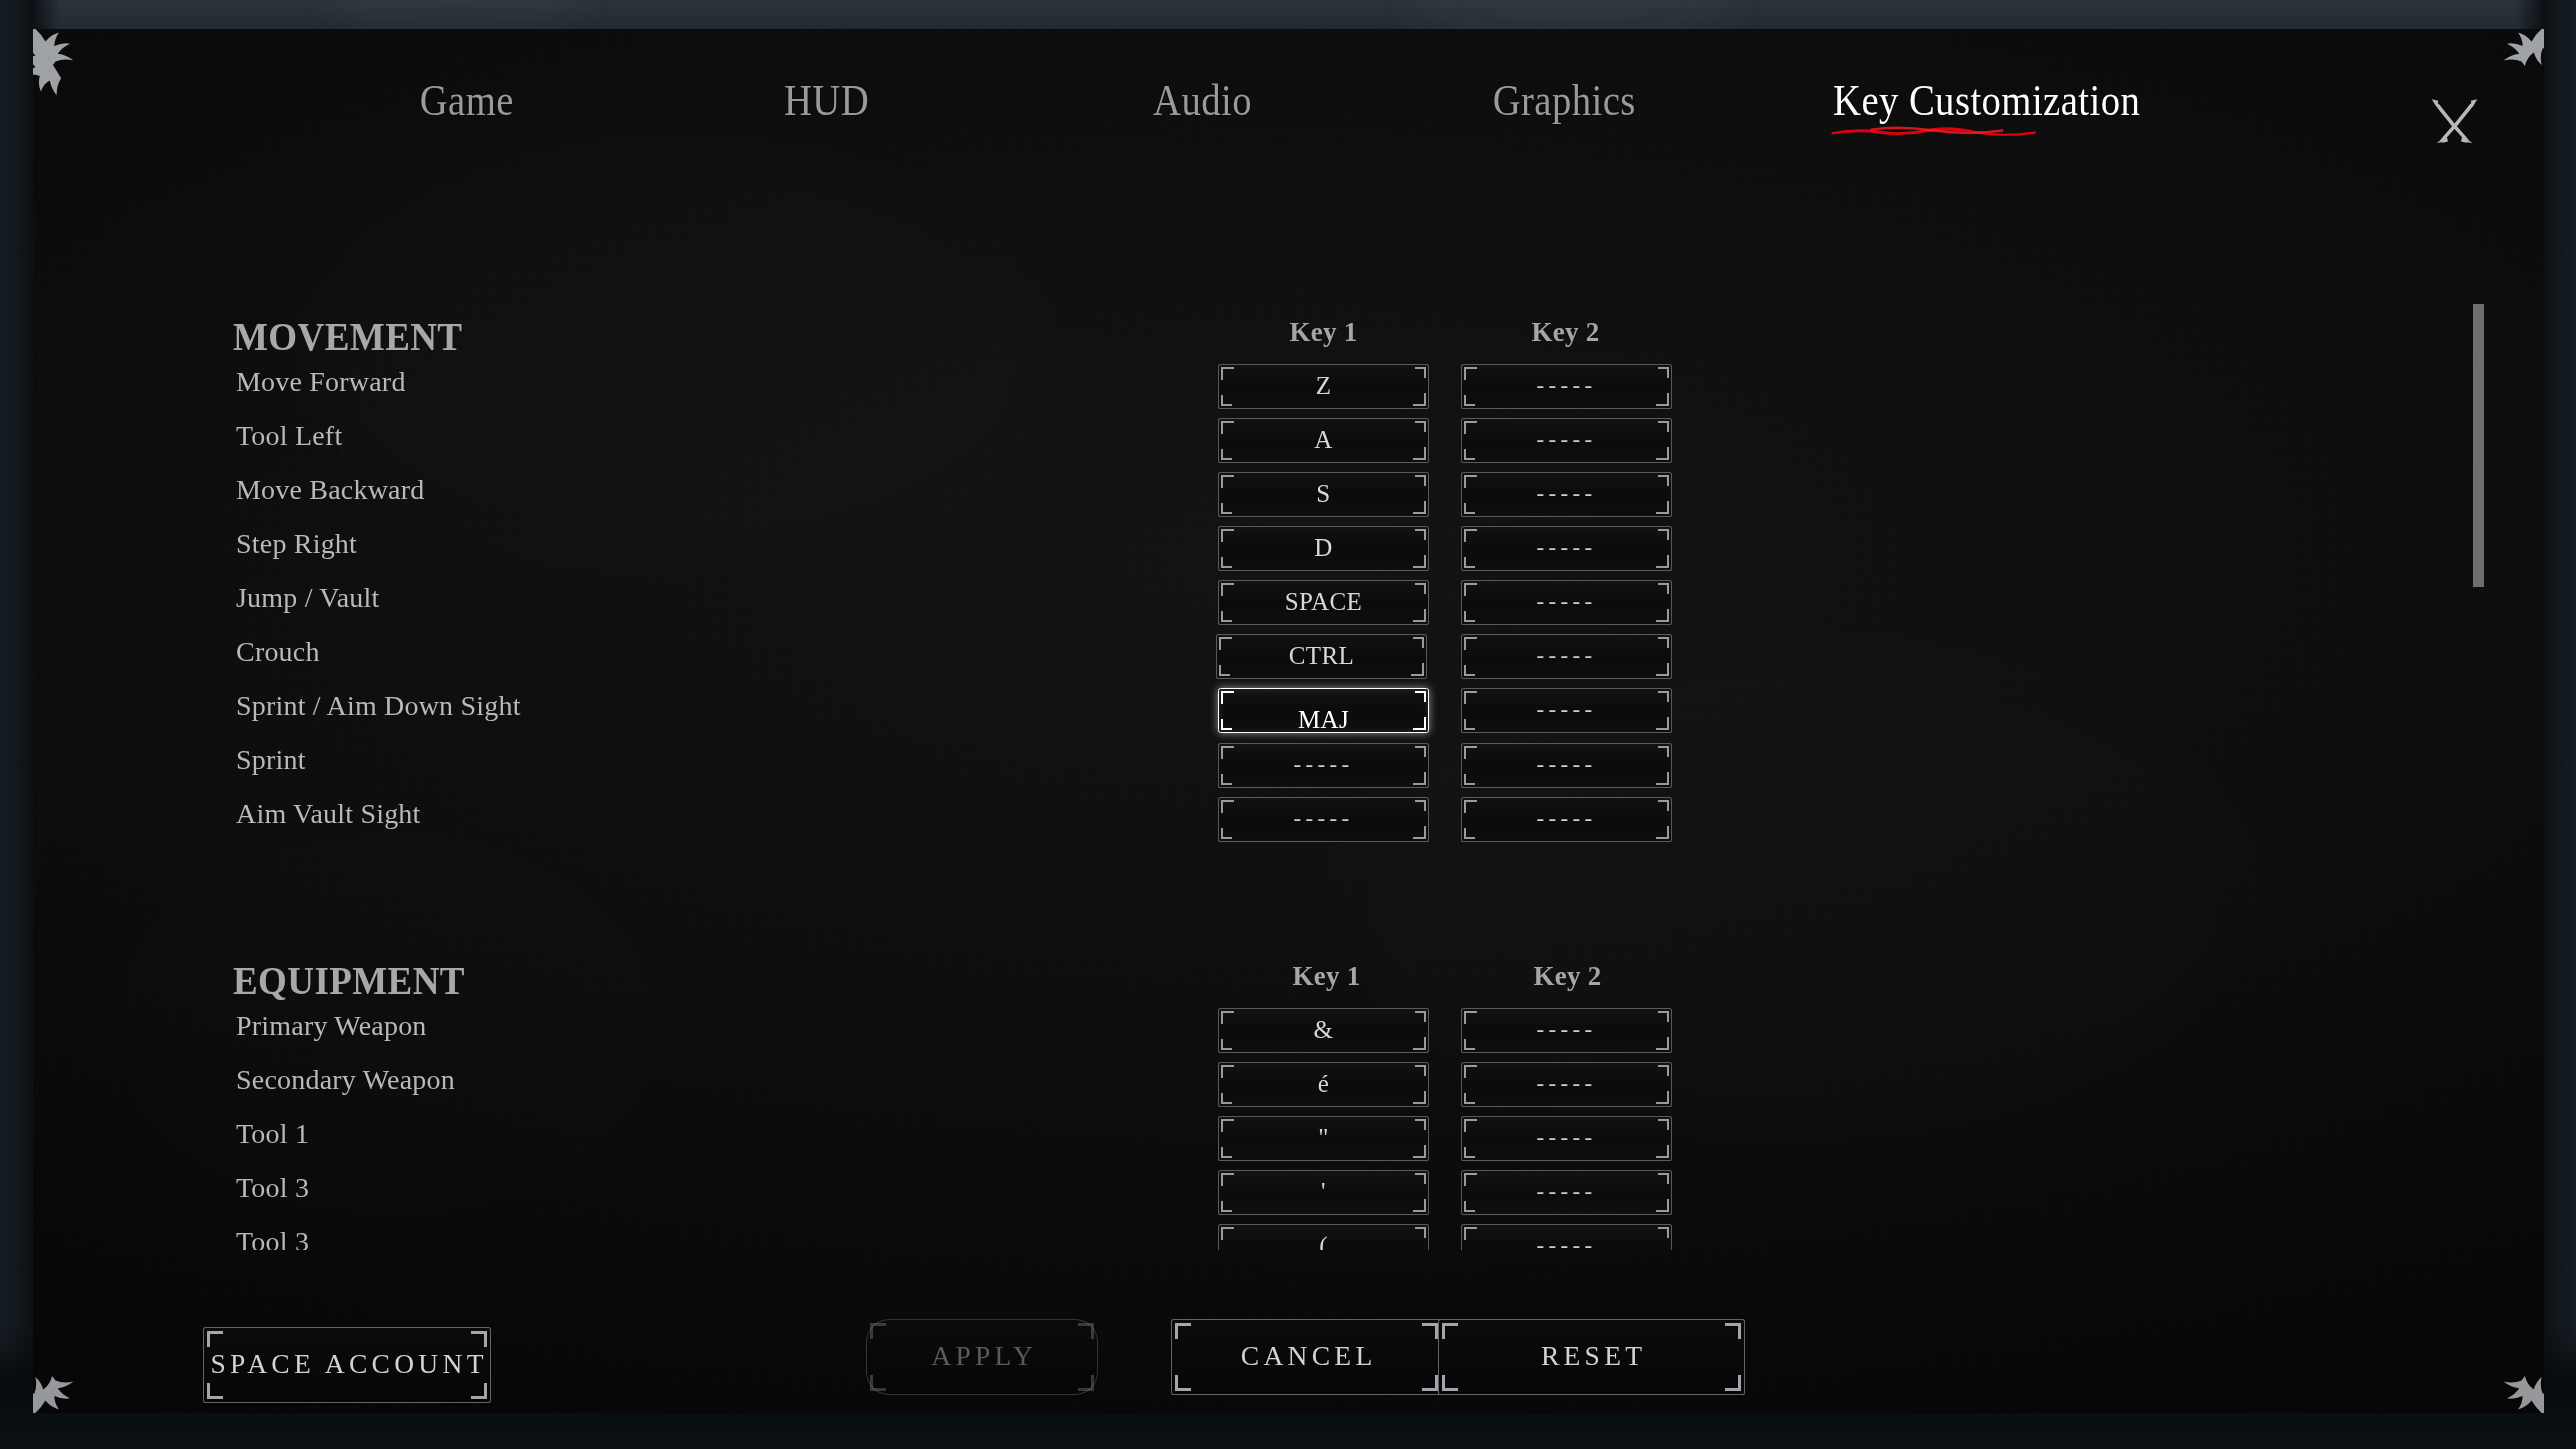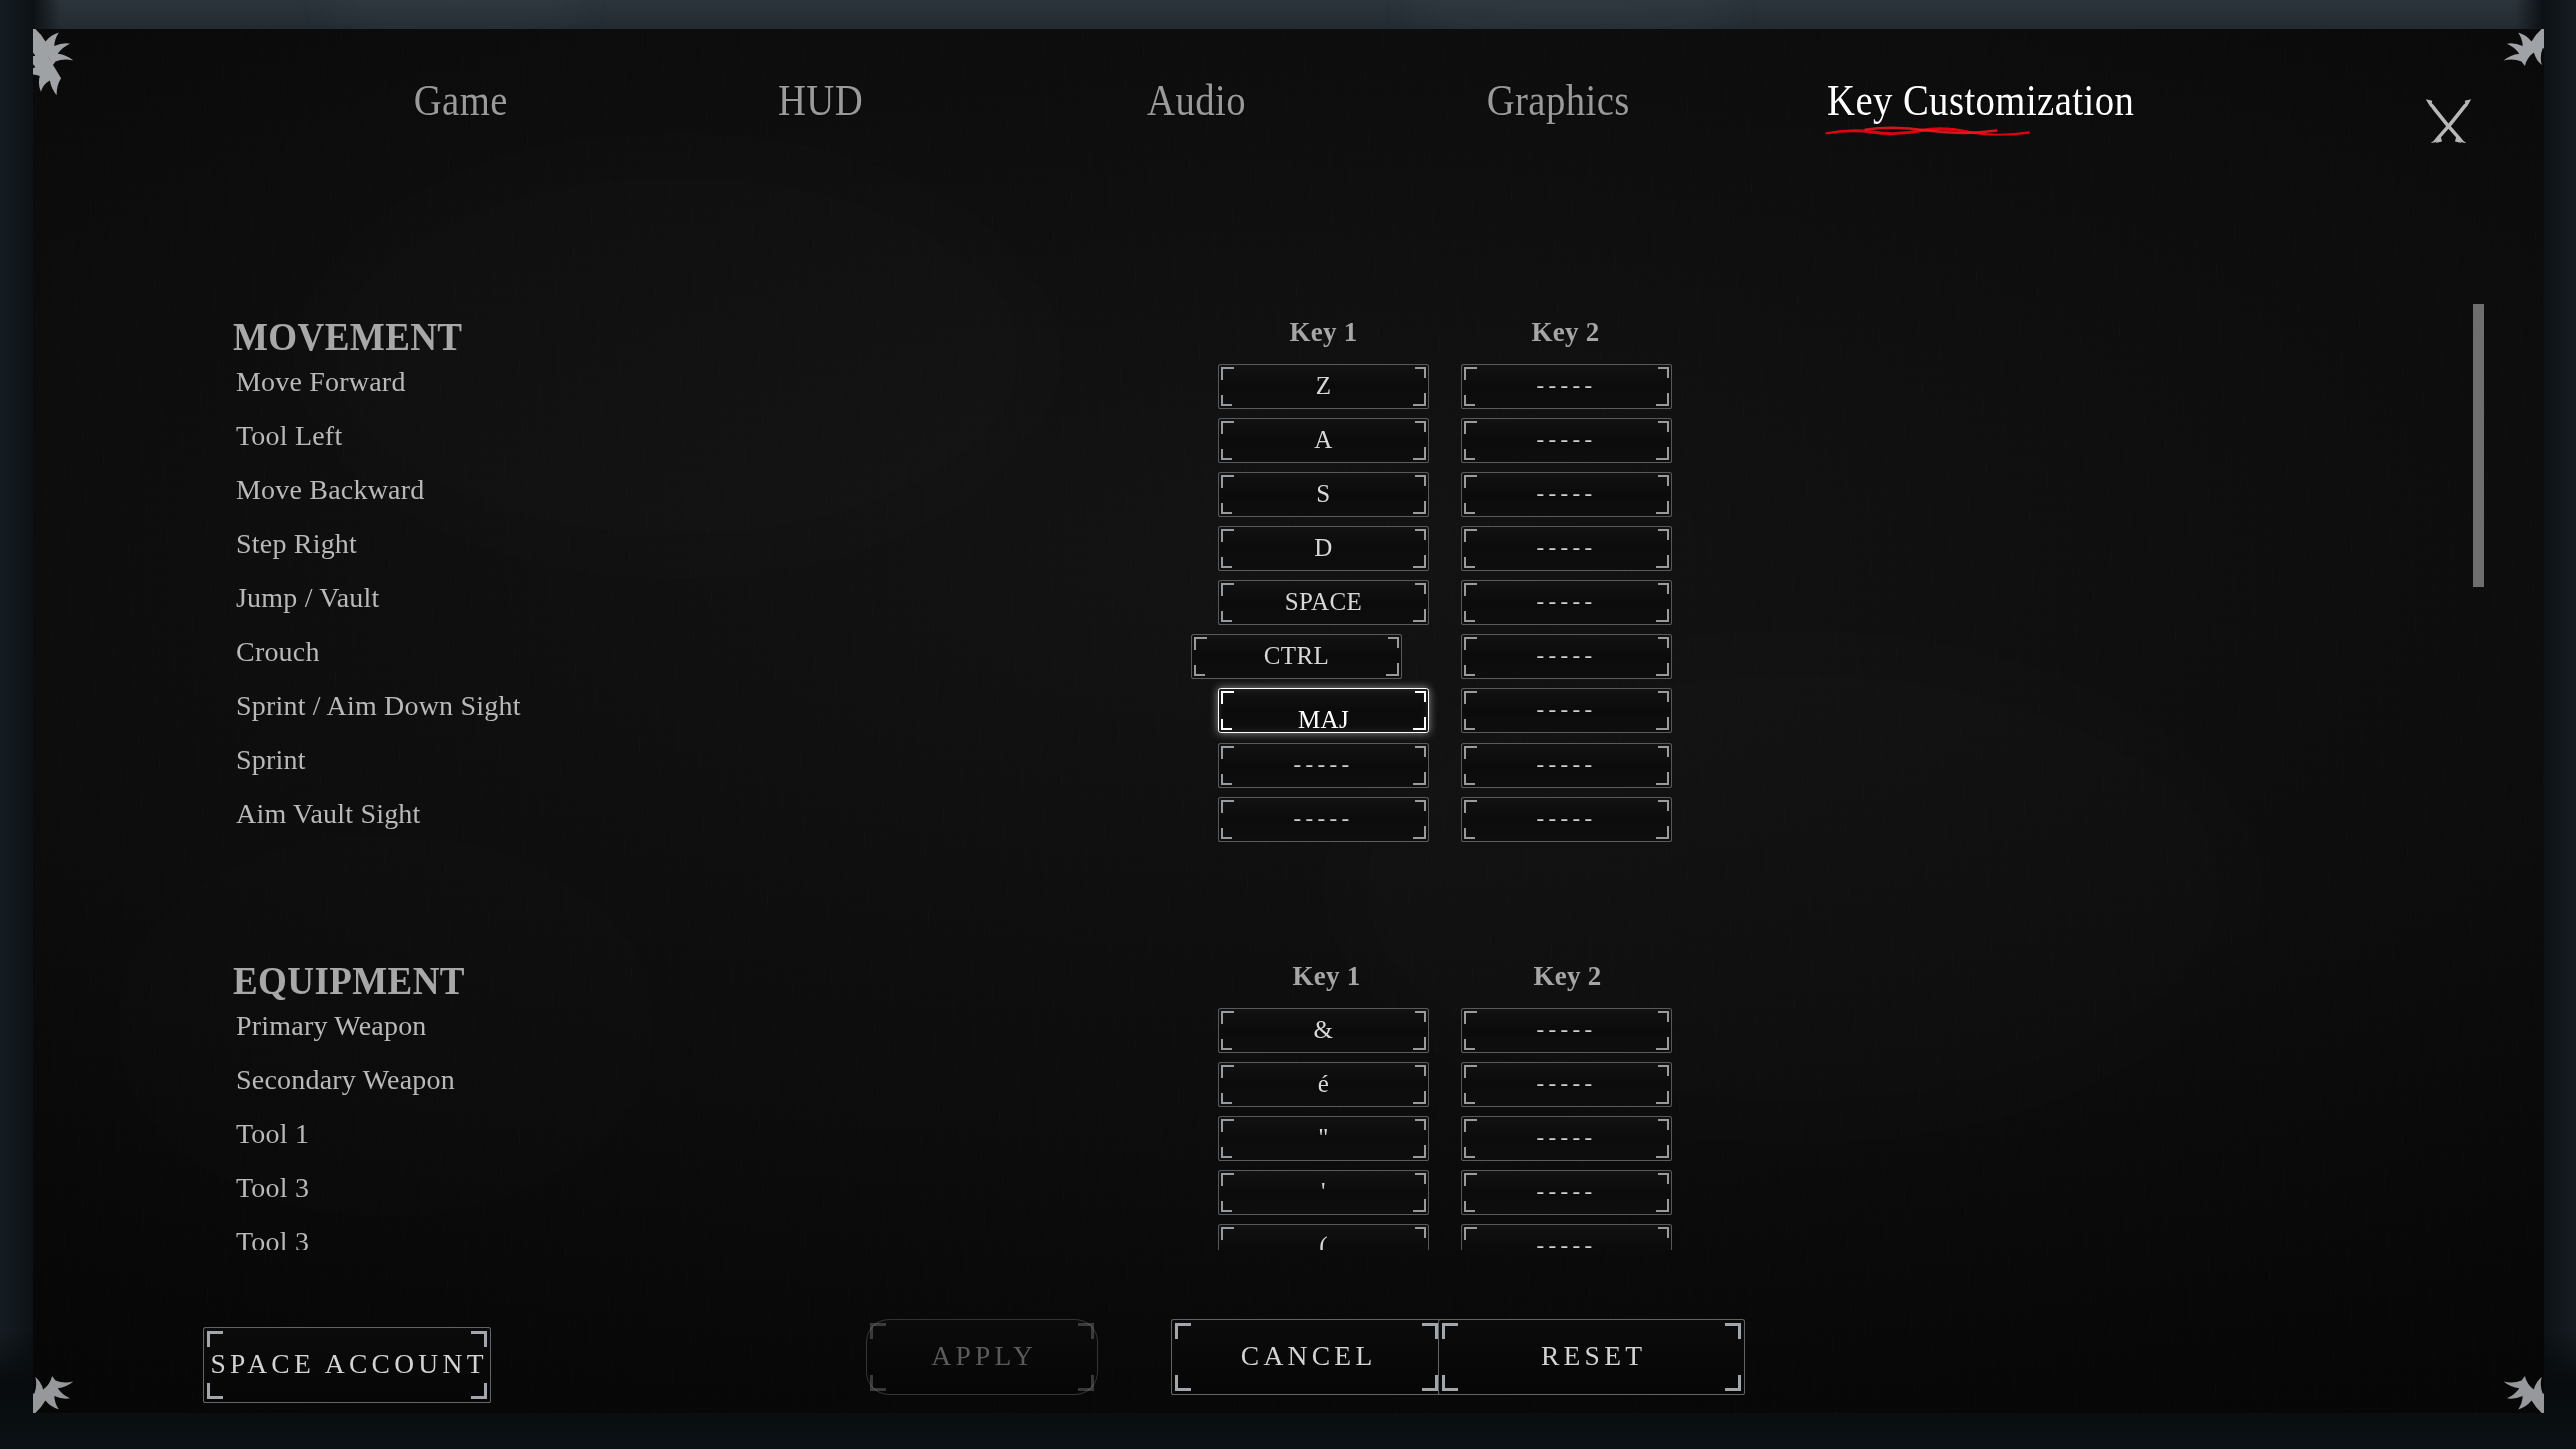--- a/index.html
+++ b/index.html
@@ -47,21 +47,21 @@
 
   
   .corner { position:absolute; width:112px; height:112px; pointer-events:none; opacity:.92; }
   .c-tl { left:-10.3px;  top:-10.3px; }
   .c-tr { right:-10.3px; top:-10.3px;  transform:scaleX(-1); }
   .c-bl { left:-10.3px;  bottom:-10.3px; transform:scaleY(-1); }
   .c-br { right:-10.3px; bottom:-10.3px; transform:scale(-1,-1); }
 
   
   #tabbar {
-    position:absolute; left:4px; top:0; width:100%; height:129px;
+    position:absolute; left:10px; top:0; width:100%; height:129px;
     display:flex; align-items:center;text-align:right;
   }
   .tab {
     position:absolute; top:45px;
     font-size:45px; letter-spacing:0.5px;
     color:#9a9a9a; white-space:nowrap;
     font-family:"Liberation Serif", serif;
     text-shadow:0 0 1.7px rgba(0,0,0,.9);
     cursor:pointer;
     transform:scaleX(.86); transform-origin:center top;
@@ -325,21 +325,21 @@
             <span class="kb-c3"></span>
           <span class="txt">SPACE</span>
         </div>
         <div class="keybox empty" style="left:1428px; top:369px;">
           <span class="kb-c2"></span>
             <span class="kb-c3"></span>
           <span class="txt">-----</span>
         </div>
 
         <div class="row-label" style="left:203px; top:425px;">Crouch</div>
-        <div class="keybox" style="left:1158px; top:423px;">
+        <div class="keybox" style="left:1183px; top:423px;">
           <span class="kb-c2"></span>
             <span class="kb-c3"></span>
           <span class="txt">CTRL</span>
         </div>
         <div class="keybox empty" style="left:1428px; top:423px;">
           <span class="kb-c2"></span>
             <span class="kb-c3"></span>
           <span class="txt">-----</span>
         </div>
 

